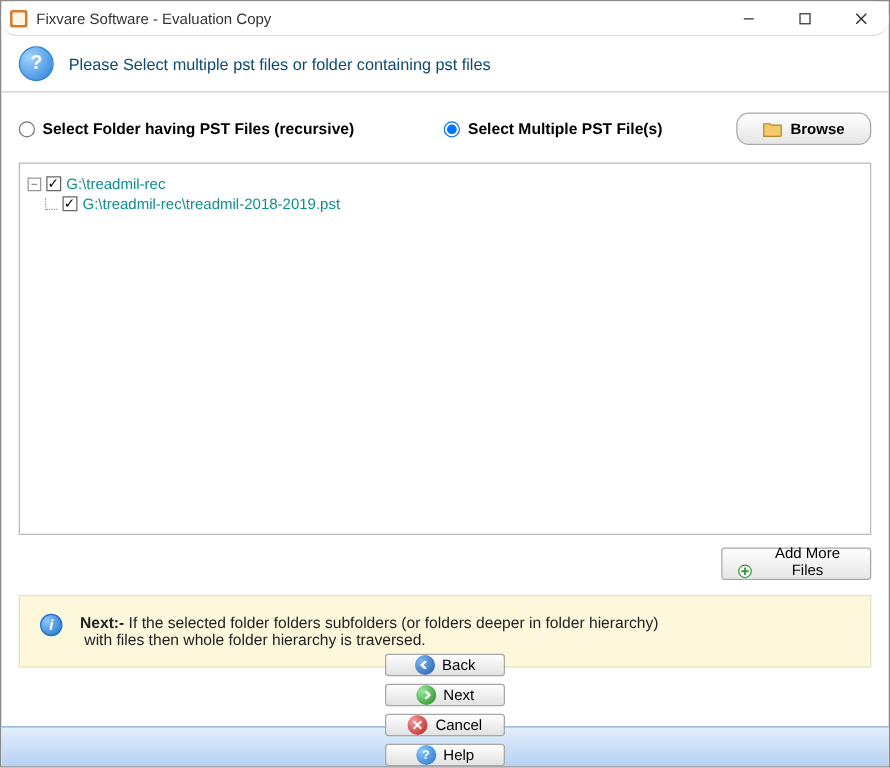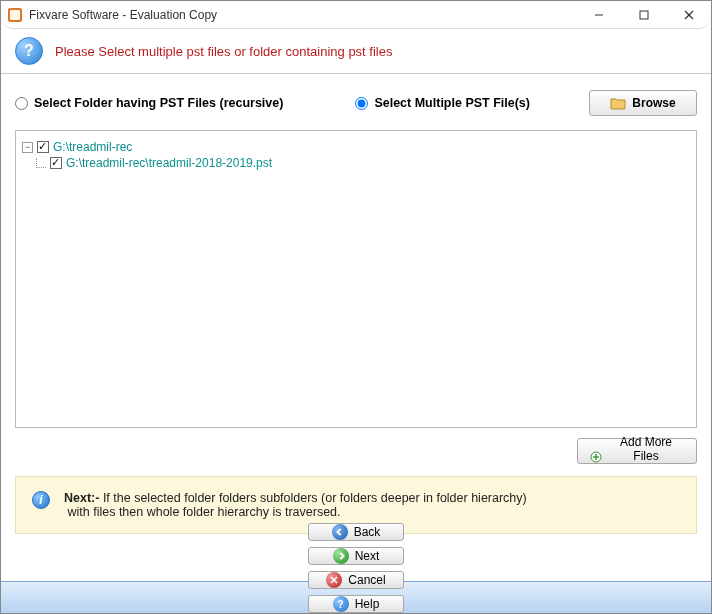--- a/index.html
+++ b/index.html
@@ -45,21 +45,21 @@
     gap: 12px;
   }
   .help-circle {
     width:28px; height:28px; border-radius:50%;
     background: radial-gradient(circle at 30% 30%, #9fd4ff, #2a7fd6);
     color:#fff; font-weight:bold;
     display:flex; align-items:center; justify-content:center;
     border:1px solid #2a7fd6;
     font-size:16px;
   }
-  .instruction-text { font-size:13px; color:#b91c1c; }
+  .instruction-text { font-size:13px; color:#0c4a6e; }
   
   .main {
     padding: 16px 14px 8px 14px;
   }
   .radio-row {
     display:flex; align-items:center; gap:27px;
     margin-bottom:14px;
   }
   .radio-opt { display:flex; align-items:center; gap:6px; font-weight:bold; font-size:12.5px; }
   input[type=radio]{ width:13px; height:13px; }
@@ -68,21 +68,21 @@
     height: 26px;
     padding: 0 12px;
     background: linear-gradient(#fefefe,#e6e6e6);
     border:1px solid #a7a7a7;
     border-radius:3px;
     display:inline-flex; align-items:center; gap:6px;
     font-size:12px; font-weight:bold;
     cursor:pointer;
   }
   .btn .ic { display:inline-flex; }
-  .browse-btn { width:108px; justify-content:center; }
+  .browse-btn { width:108px; justify-content:center;border-radius:10px; }
   
   .tree-panel {
     border:1px solid #b9b9b9;
     height: 298px;
     padding: 8px 6px;
     background:#fff;
     overflow:auto;
     font-size:12px;
   }
   .tree-item {

